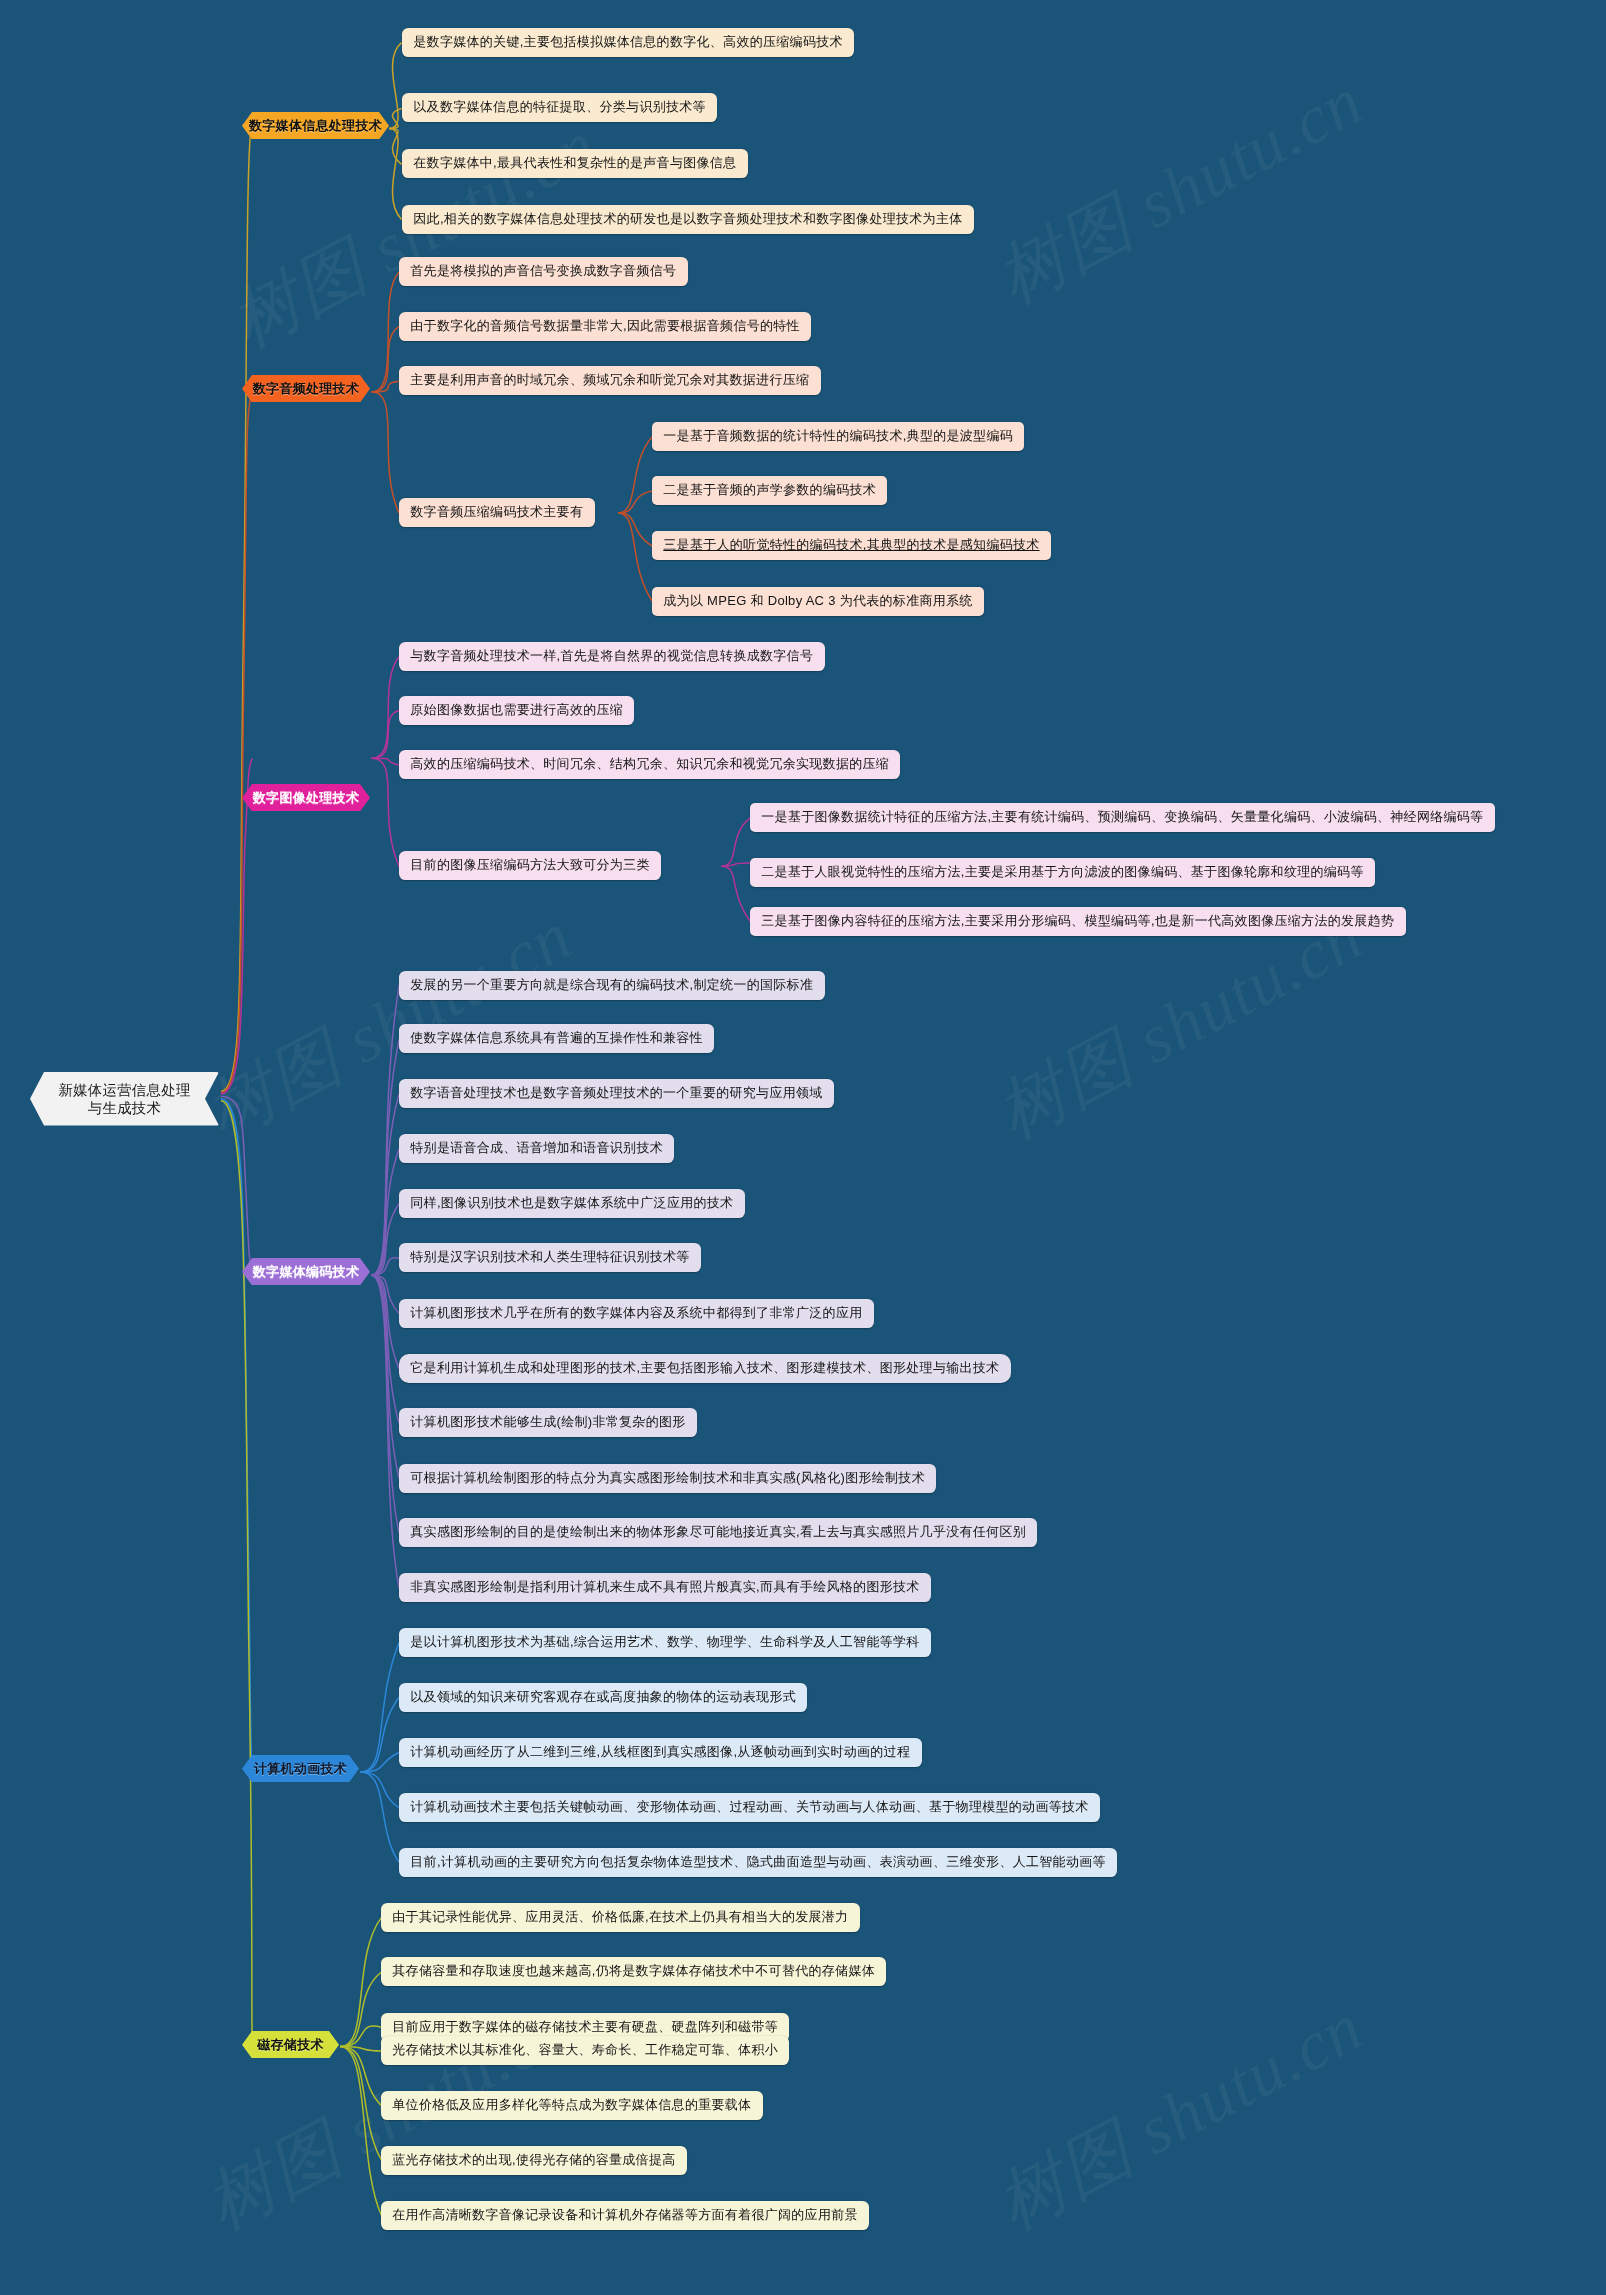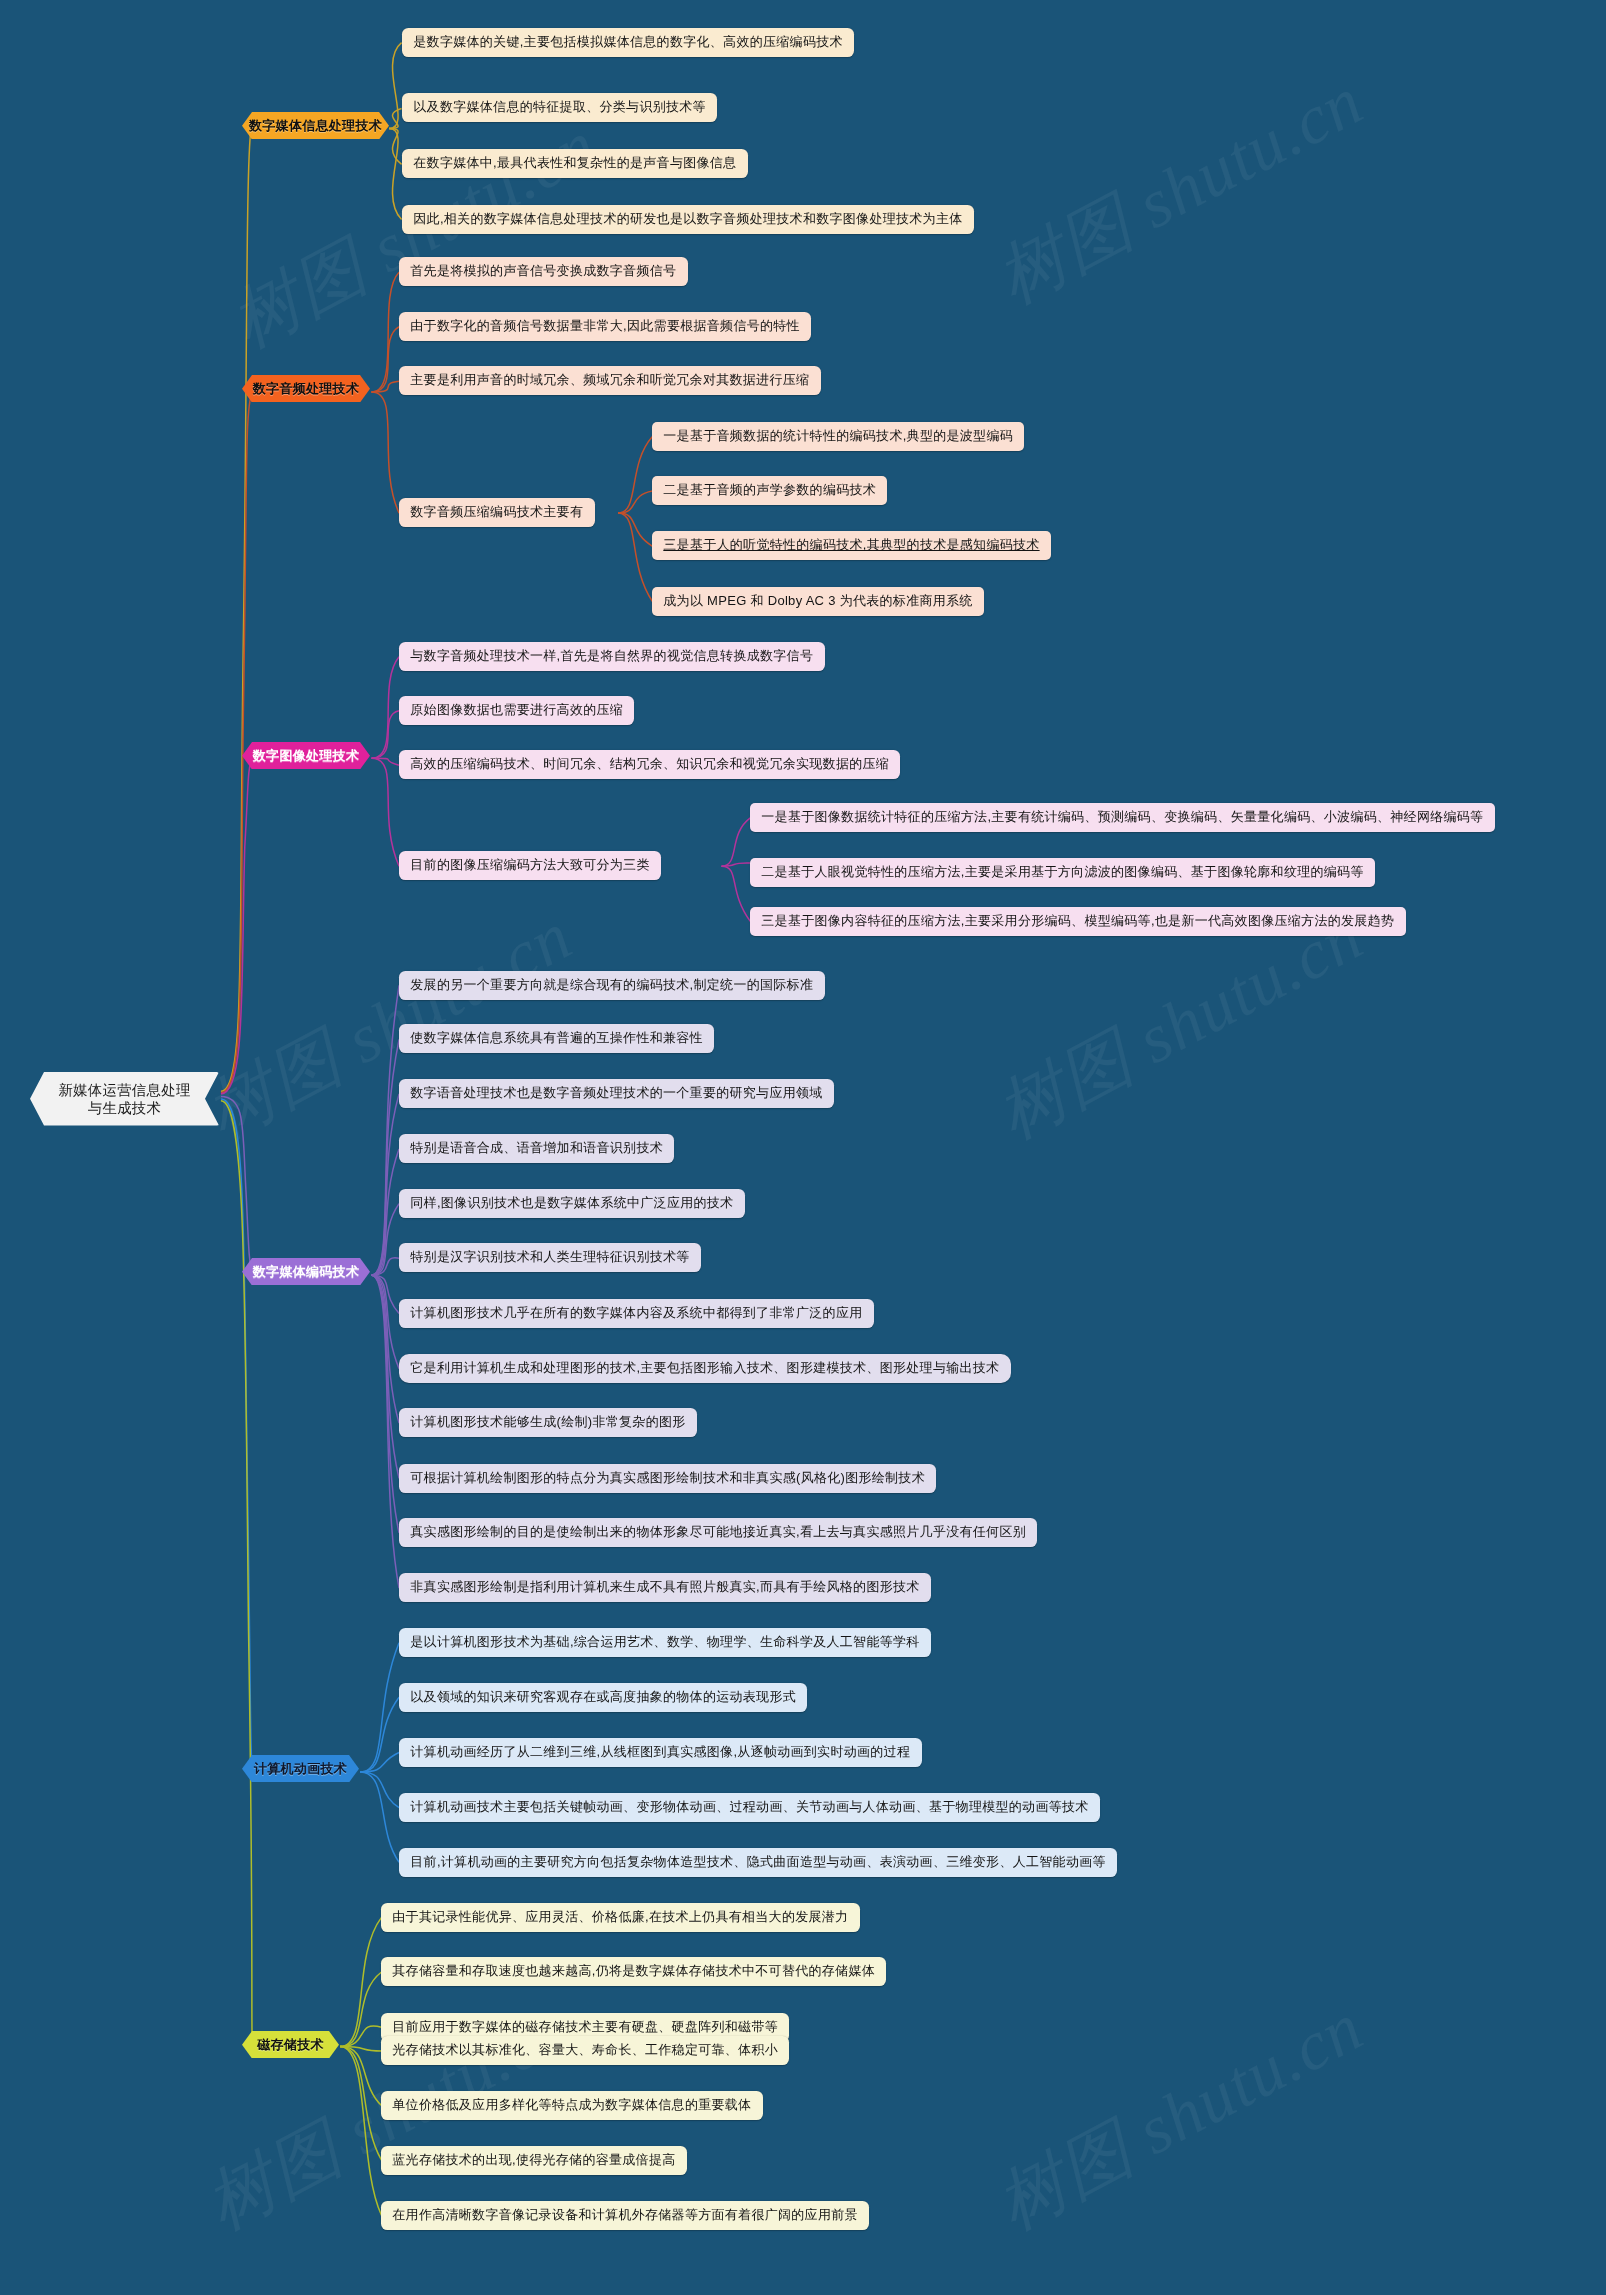--- a/index.html
+++ b/index.html
@@ -227,21 +227,21 @@
   <div class="node leaf sub c-red" style="left:652px;top:476px;">
     <span>二是基于音频的声学参数的编码技术</span>
   </div>
   <div class="node leaf sub c-red" style="left:652px;top:531px;text-decoration:underline;">
     <span>三是基于人的听觉特性的编码技术,其典型的技术是感知编码技术</span>
   </div>
   <div class="node leaf sub c-red" style="left:652px;top:587px;">
     <span>成为以 MPEG 和 Dolby AC 3 为代表的标准商用系统</span>
   </div>
 
-  <div class="node branch c-pink" style="left:242px;top:742px;width:128px;">
+  <div class="node branch c-pink" style="left:242px;top:784px;width:128px;">
     <span>数字图像处理技术</span>
   </div>
   <div class="node leaf c-pink" style="left:399px;top:642px;">
     <span>与数字音频处理技术一样,首先是将自然界的视觉信息转换成数字信号</span>
   </div>
   <div class="node leaf c-pink" style="left:399px;top:696px;">
     <span>原始图像数据也需要进行高效的压缩</span>
   </div>
   <div class="node leaf c-pink" style="left:399px;top:750px;">
     <span>高效的压缩编码技术、时间冗余、结构冗余、知识冗余和视觉冗余实现数据的压缩</span>

